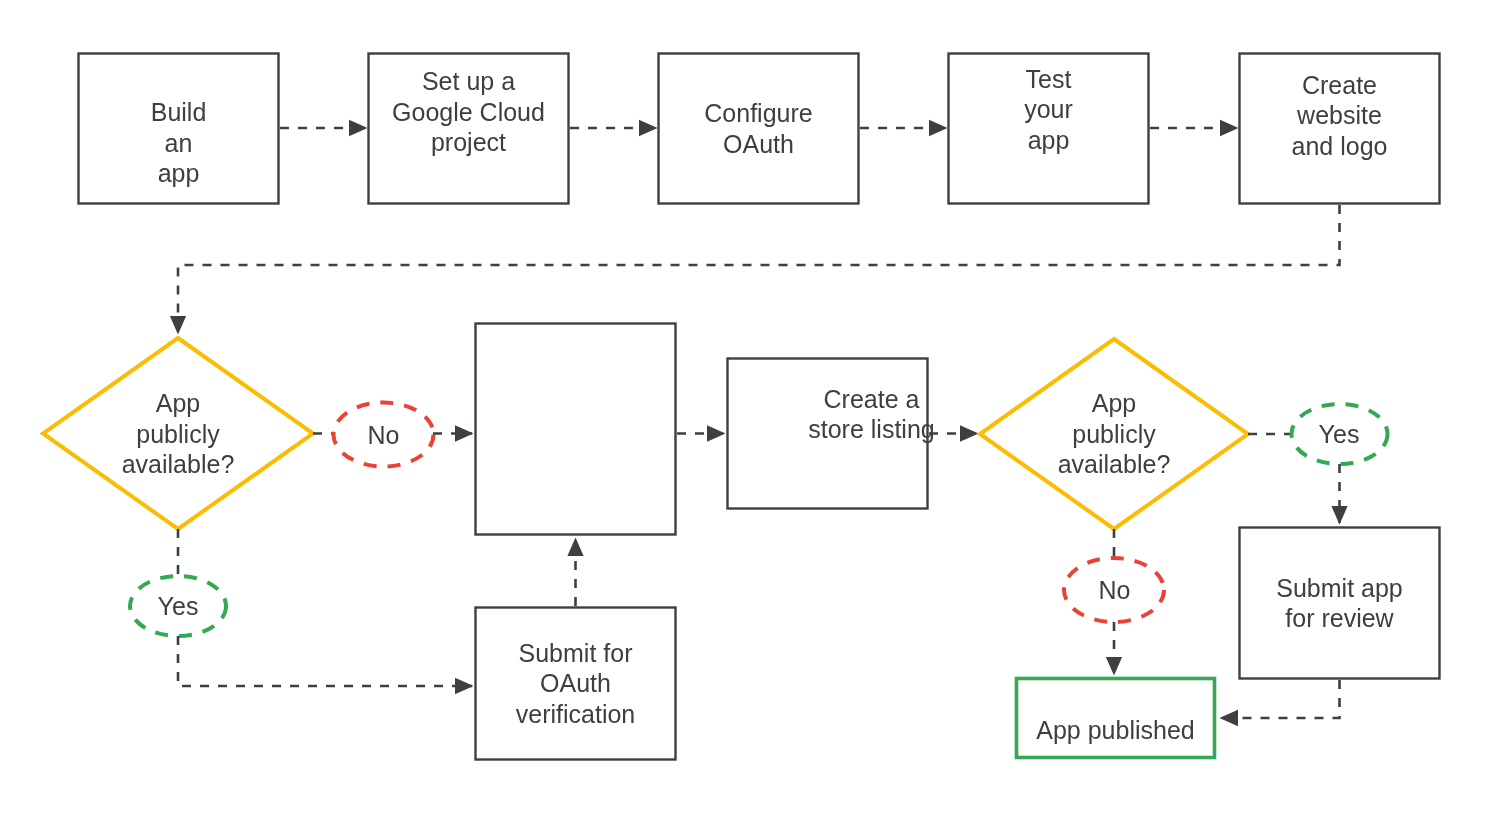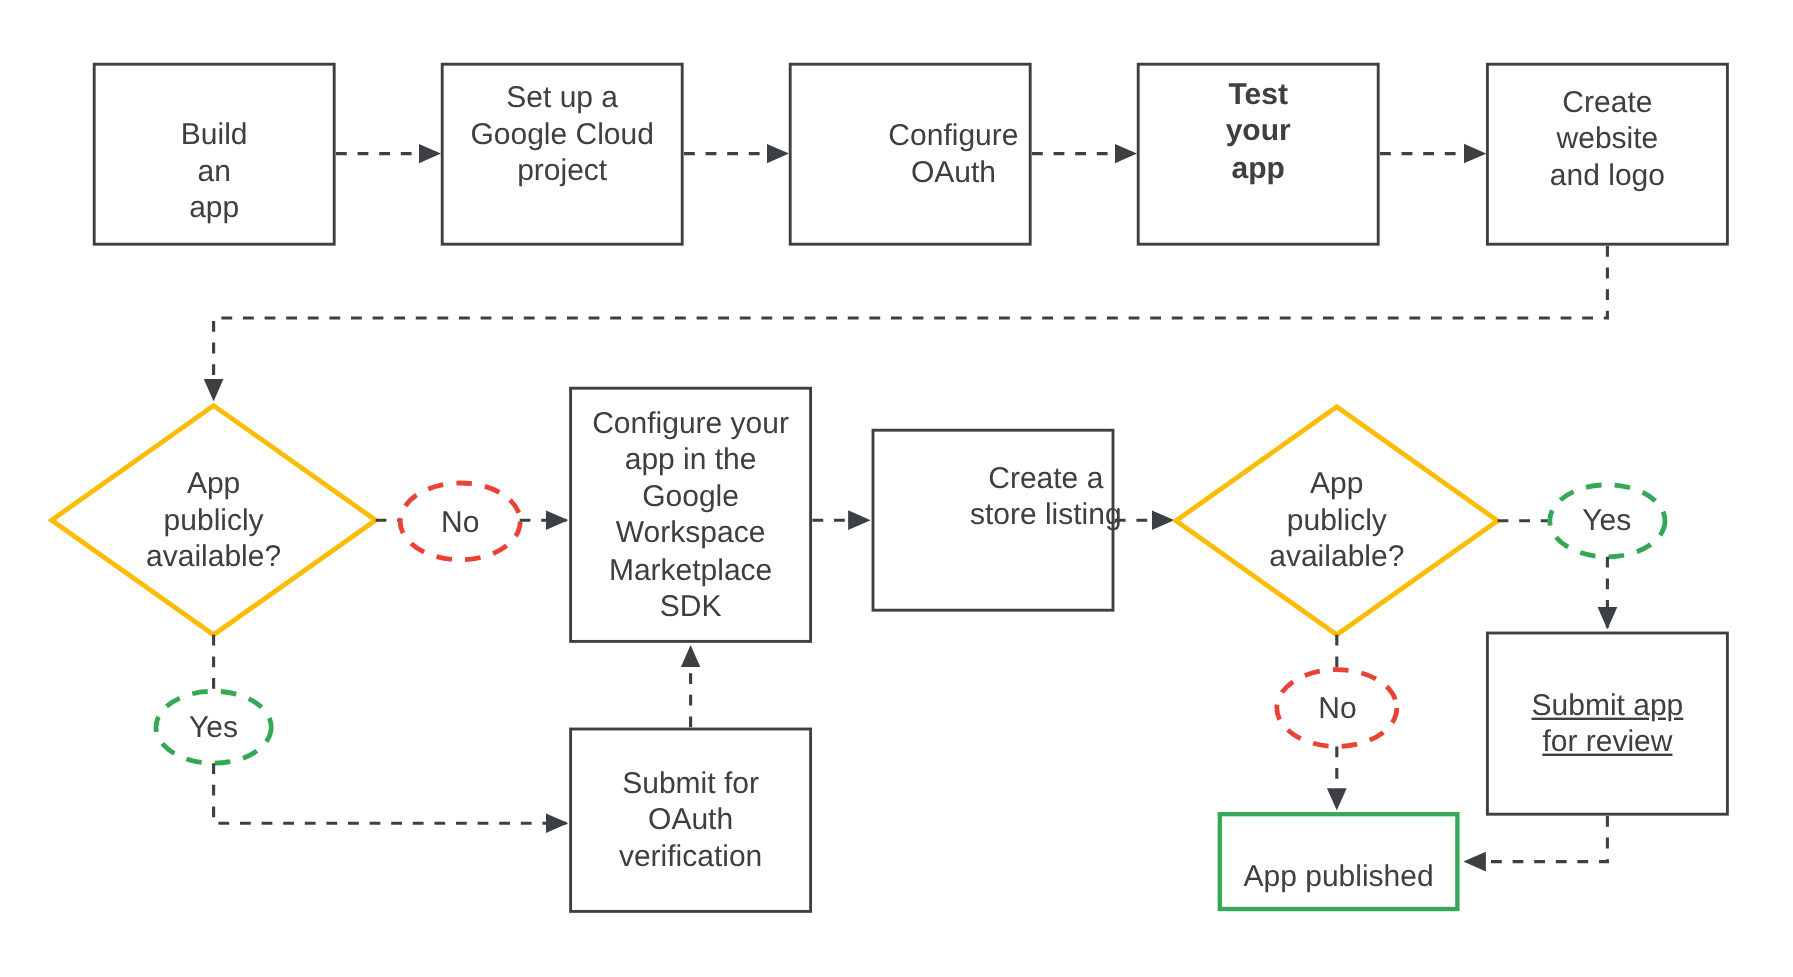--- a/index.html
+++ b/index.html
@@ -128,54 +128,48 @@
   </svg>
 
   <div class="node-label process-label" style="left:78px; top:53px; width:201px; height:180px;">Build
 an
 app</div>
 
   <div class="node-label process-label" style="left:368px; top:53px; width:201px; height:118px;">Set up a
 Google Cloud
 project</div>
 
-  <div class="node-label process-label" style="left:658px; top:53px; width:201px; height:151px;margin-left:36px;">Configure
+  <div class="node-label process-label" style="left:658px; top:53px; width:201px; height:151px;">Configure
 OAuth</div>
 
-  <div class="node-label process-label" style="left:948px; top:53px; width:201px; height:113px;font-weight:bold;">Test
+  <div class="node-label process-label" style="left:948px; top:53px; width:201px; height:113px;">Test
 your
 app</div>
 
   <div class="node-label process-label" style="left:1239px; top:40px; width:201px; height:151px;">Create
 website
 and logo</div>
 
   <div class="node-label decision-label" style="left:78px; top:358px; width:200px; height:152px;">App
 publicly
 available?</div>
 
-  <div class="node-label process-label" style="left:475px; top:323px; width:201px; height:212px;">Configure your
-app in the
-Google
-Workspace
-Marketplace
-SDK</div>
 
   <div class="node-label process-label" style="left:727px; top:358px; width:201px; height:112px;margin-left:44px;">Create a
 store listing</div>
 
   <div class="node-label decision-label" style="left:1014px; top:358px; width:200px; height:152px;">App
 publicly
 available?</div>
 
   <div class="node-label process-label" style="left:475px; top:607px; width:201px; height:153px;">Submit for
 OAuth
 verification</div>
 
-  <div class="node-label process-label" style="left:1239px; top:527px; width:201px; height:152px;text-decoration:underline;">Submit app
+  <div class="node-label process-label" style="left:1239px; top:527px; width:201px; height:152px;">Submit app
 for review</div>
 
   <div class="node-label terminal-label" style="left:1016px; top:678px; width:199px; height:104px;">App published</div>
 
   <div class="node-label edge-label" style="left:333px; top:403px; width:101px; height:64px;">No</div>
 
   <div class="node-label edge-label" style="left:130px; top:576px; width:96px; height:60px;">Yes</div>
 
   <div class="node-label edge-label" style="left:1291px; top:404px; width:96px; height:60px;">Yes</div>
 

